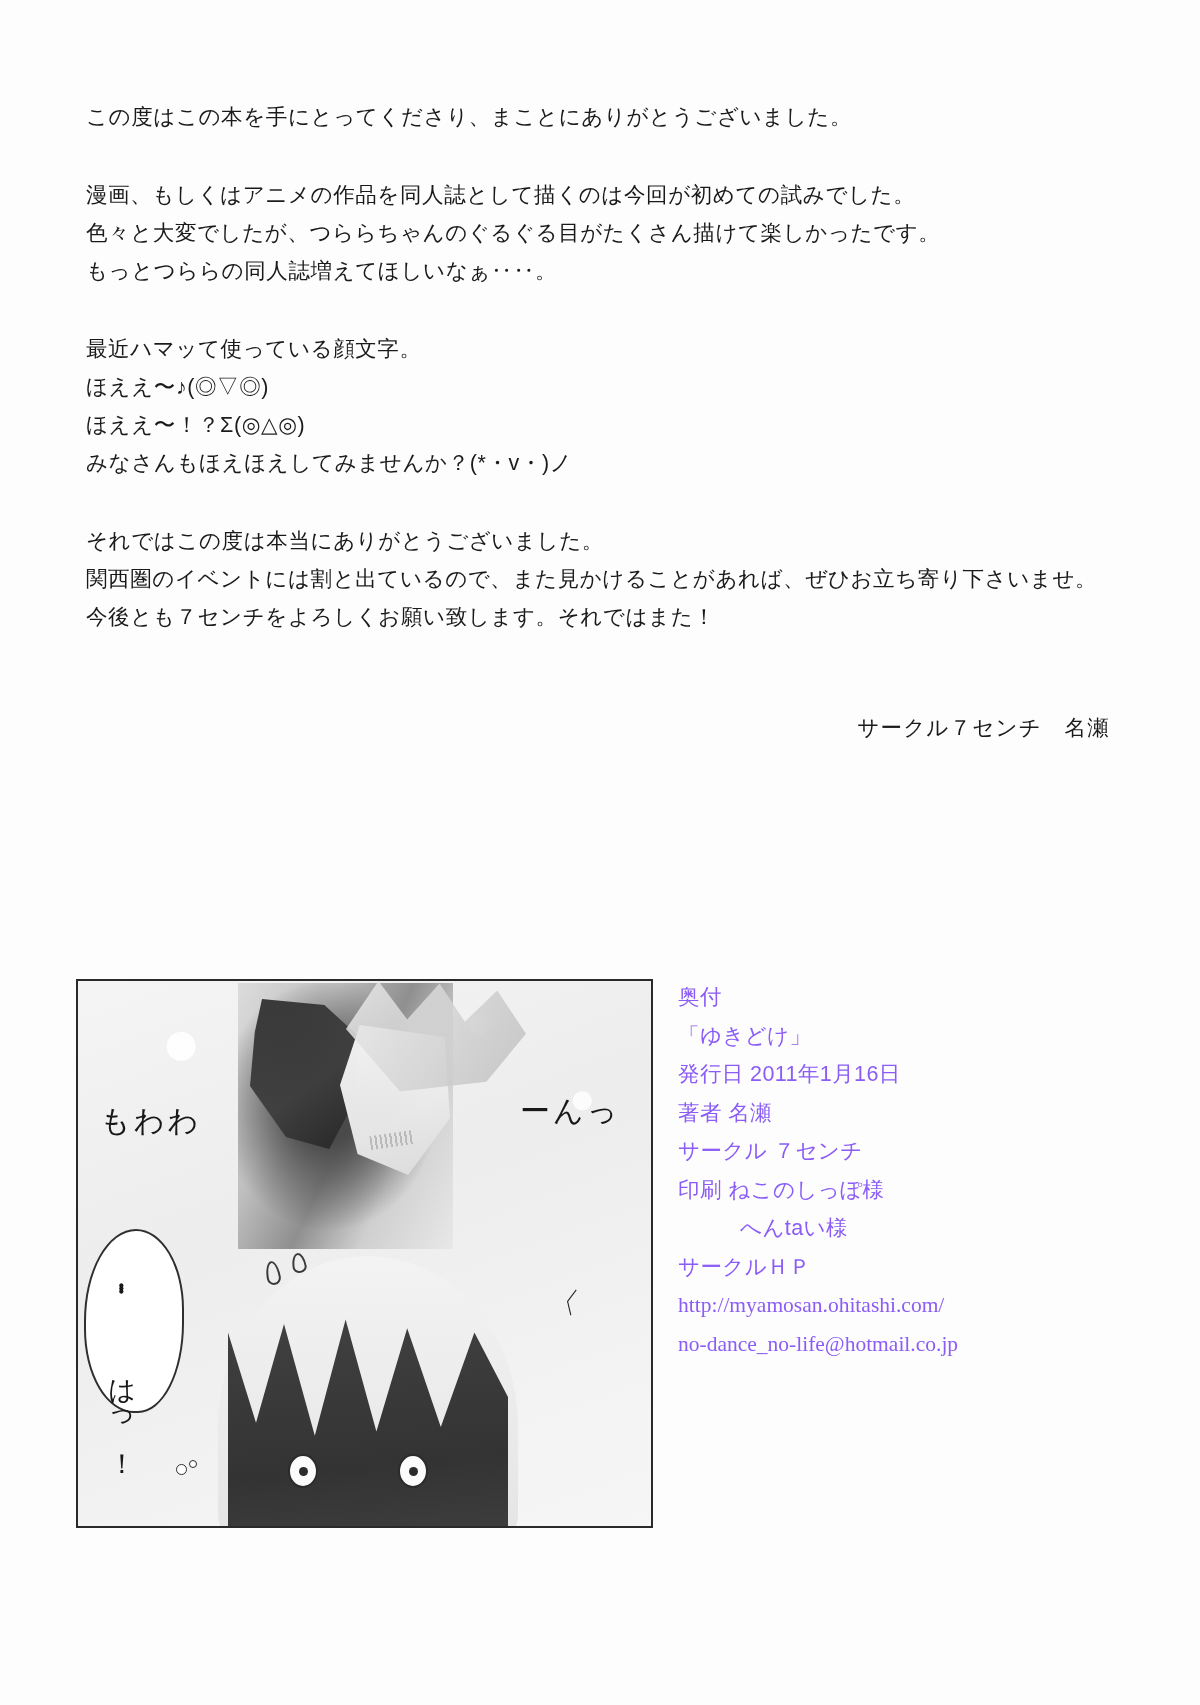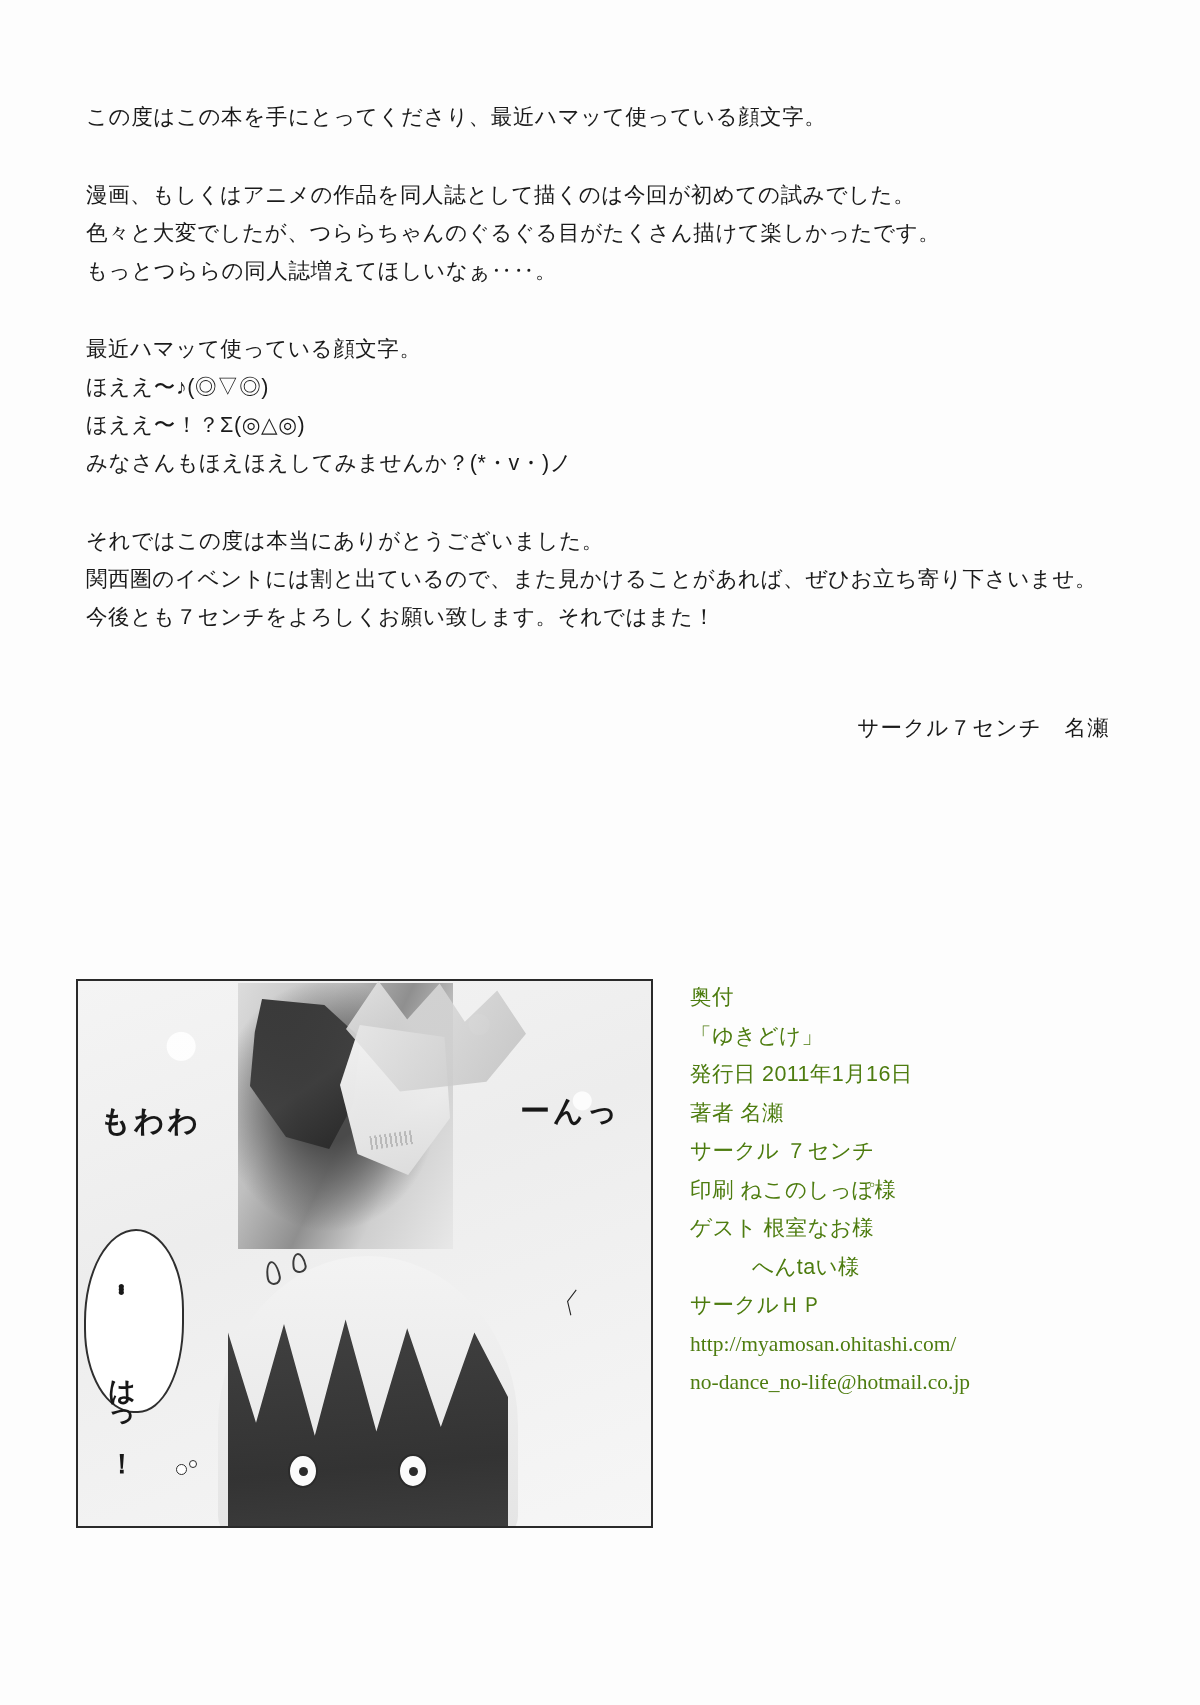--- a/index.html
+++ b/index.html
@@ -174,21 +174,20 @@
     border: 2px solid #2f2f2f;
     border-radius: 52px 48px 46px 50px / 92px 80px 90px 84px;
     background: #ffffff;
   }
   .sfx {
     position: absolute;
     font-family: "DejaVu Sans", sans-serif;
     color: #181818;
     white-space: pre;
     letter-spacing: 3px;
-    font-weight: bold;
   }
   .sfx-mowa { left: 22px; top: 120px; font-size: 30px; }
   .sfx-nn   { left: 442px; top: 110px; font-size: 30px; }
   .sfx-dots { left: 28px; top: 290px; font-size: 27px; line-height: 30px; writing-mode: vertical-rl; }
   .sfx-hatsu{ left: 26px; top: 380px; font-size: 27px; writing-mode: vertical-rl; letter-spacing: 6px; }
   .small-circles {
     position: absolute;
     left: 98px;
     bottom: 52px;
     width: 26px;
@@ -227,39 +226,38 @@
     position: absolute;
     left: 678px;
     top: 978px;
     width: 460px;
   }
   .colophon .row {
     font-size: 21.5px;
     line-height: 38.5px;
     letter-spacing: 0.4px;
     white-space: pre;
-    color: #4d7c0f;
-    margin-left: 12px;
+    color: #8b5cf6;
   }
   .colophon .row.indent { padding-left: 62px; }
   .colophon .row.url,
   .colophon .row.mailaddr {
     font-family: Liberation Serif, serif;
     letter-spacing: 0px;
   }
 </style>
 </head>
 <body>
 
 <div class="page">
 
   <div class="afterword">
 
     <div class="para">
-      <div class="line">この度はこの本を手にとってくださり、最近ハマッて使っている顔文字。</div>
+      <div class="line">この度はこの本を手にとってくださり、まことにありがとうございました。</div>
     </div>
 
     <div class="para">
       <div class="line">漫画、もしくはアニメの作品を同人誌として描くのは今回が初めての試みでした。</div>
       <div class="line">色々と大変でしたが、つららちゃんのぐるぐる目がたくさん描けて楽しかったです。</div>
       <div class="line">もっとつららの同人誌増えてほしいなぁ‥‥。</div>
     </div>
 
     <div class="para">
       <div class="line">最近ハマッて使っている顔文字。</div>
@@ -308,20 +306,19 @@
     <div class="squiggle">〈</div>
   </div>
 
   <div class="colophon">
     <div class="row">奥付</div>
     <div class="row">「ゆきどけ」</div>
     <div class="row">発行日 2011年1月16日</div>
     <div class="row">著者 名瀬</div>
     <div class="row">サークル ７センチ</div>
     <div class="row">印刷 ねこのしっぽ様</div>
-    <div class="row">ゲスト 根室なお様</div>
     <div class="row indent">へんtaい様</div>
     <div class="row">サークルＨＰ</div>
     <div class="row url">http://myamosan.ohitashi.com/</div>
     <div class="row mailaddr">no-dance_no-life@hotmail.co.jp</div>
   </div>
 
 </div>
 
 </body></html>

